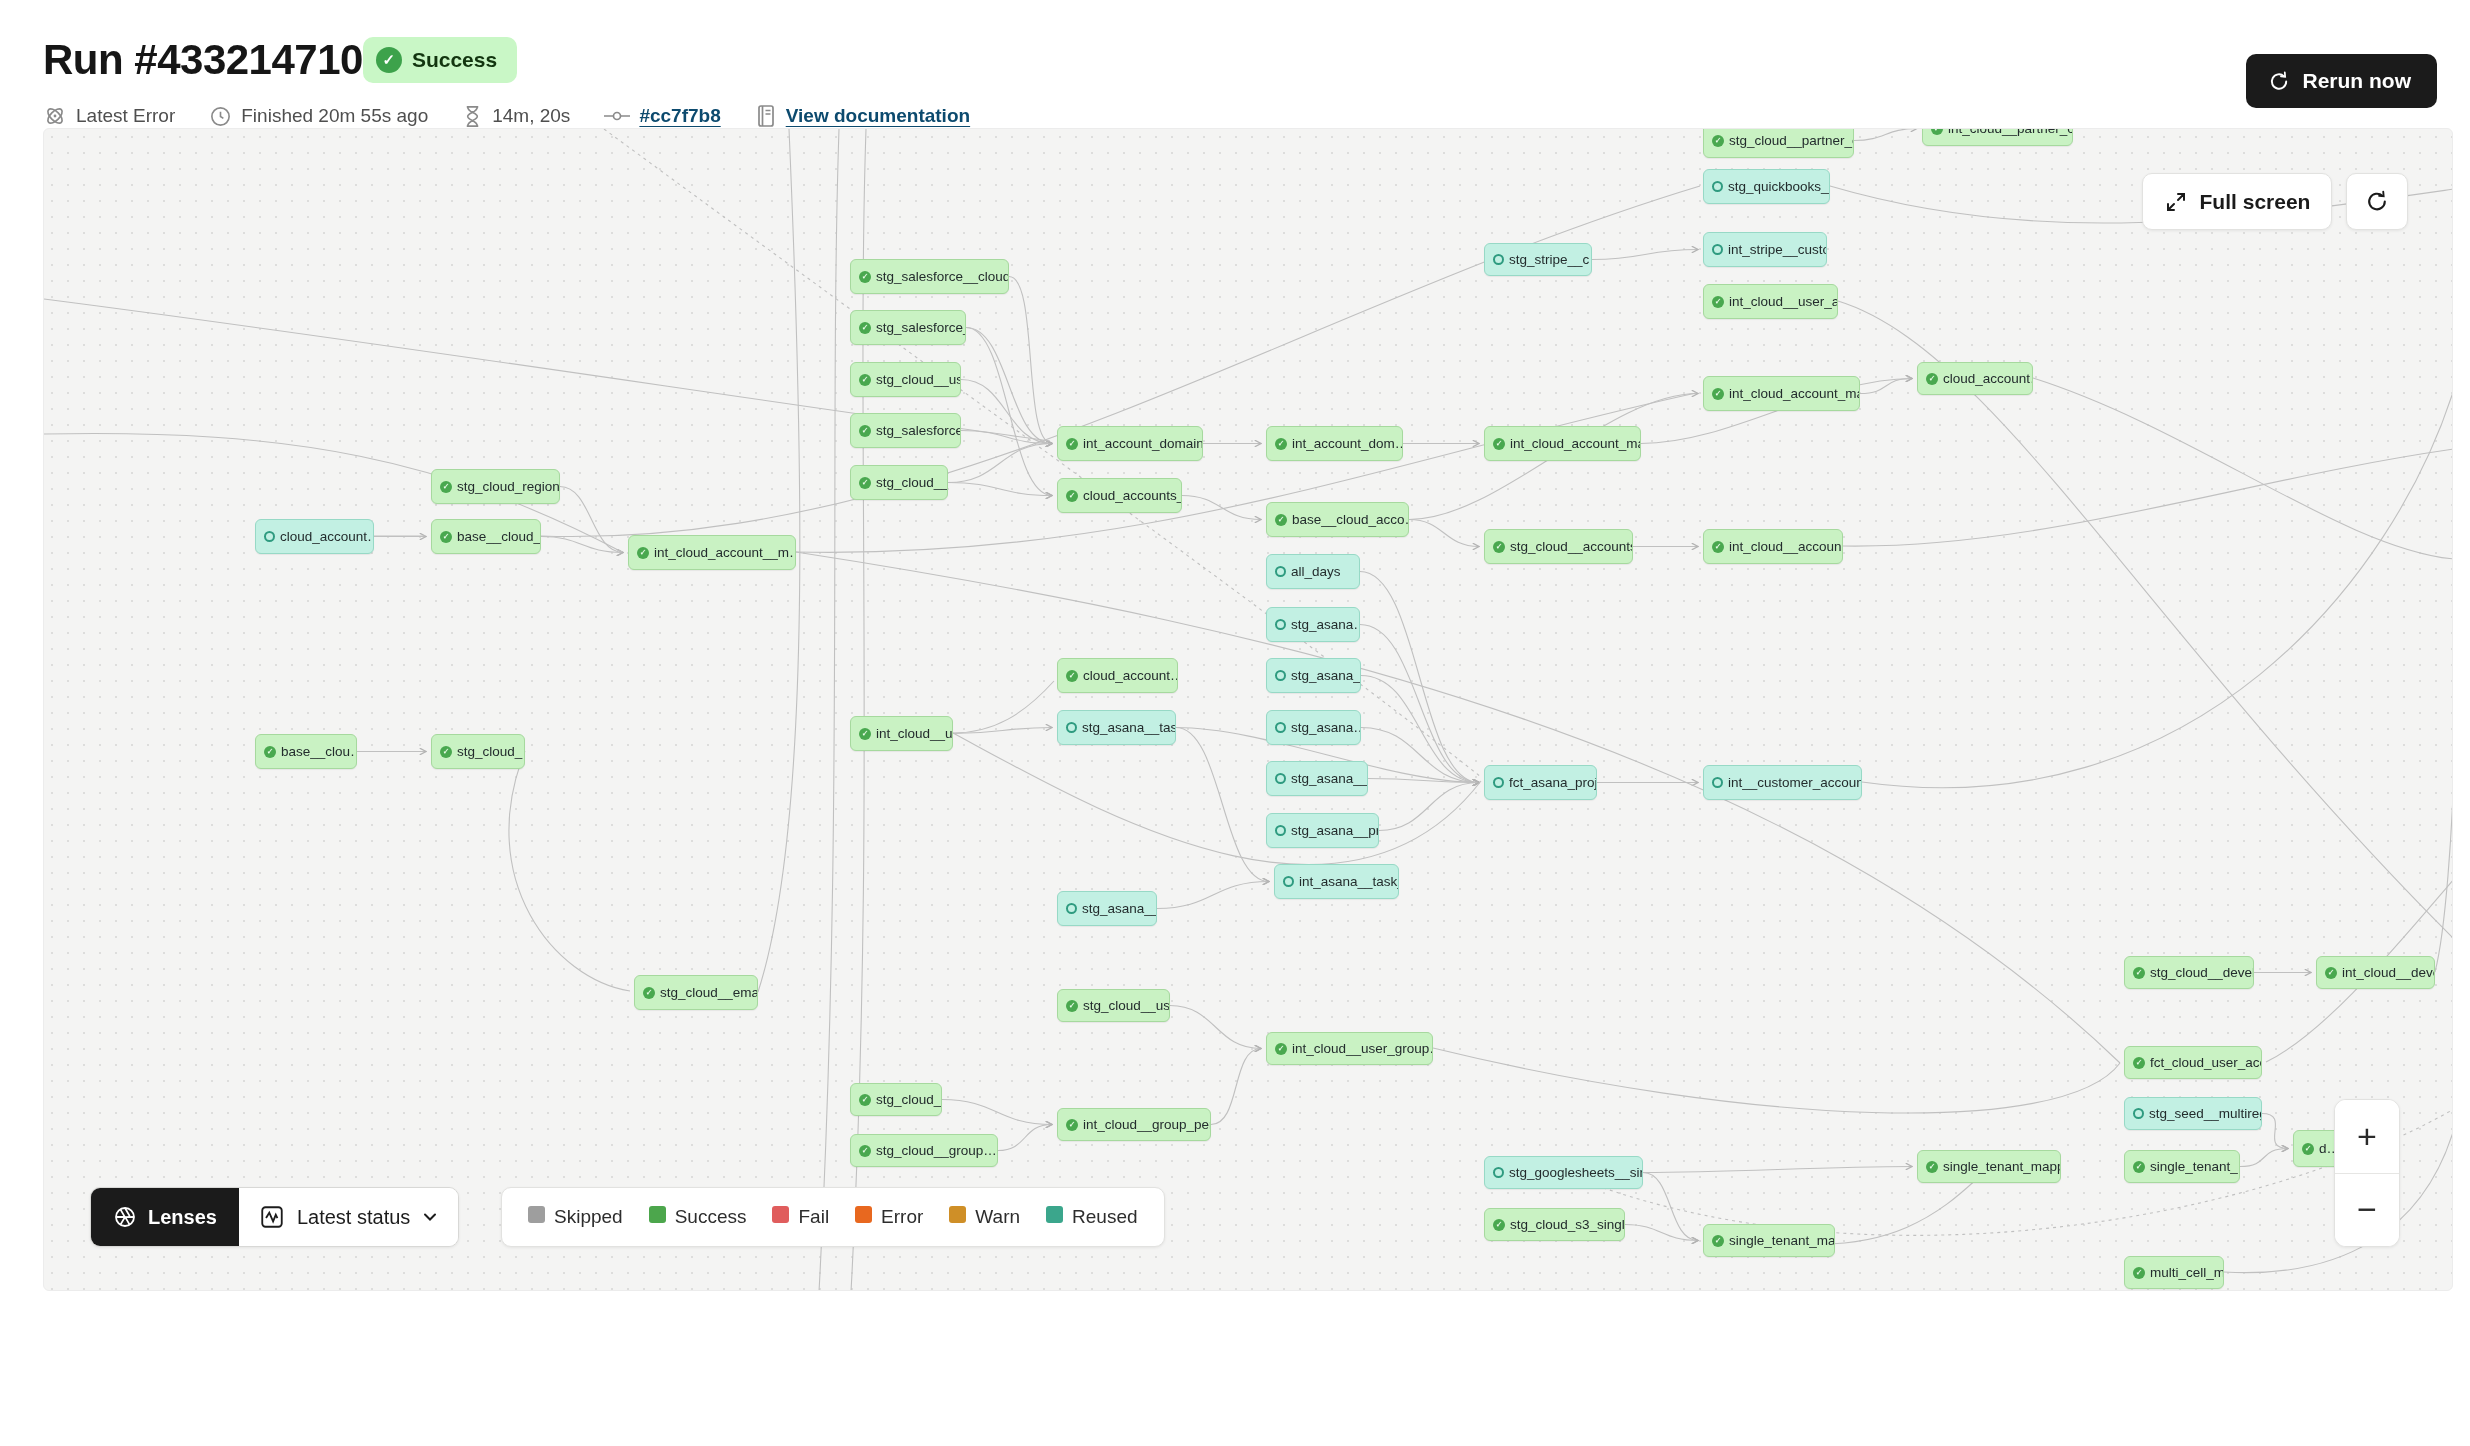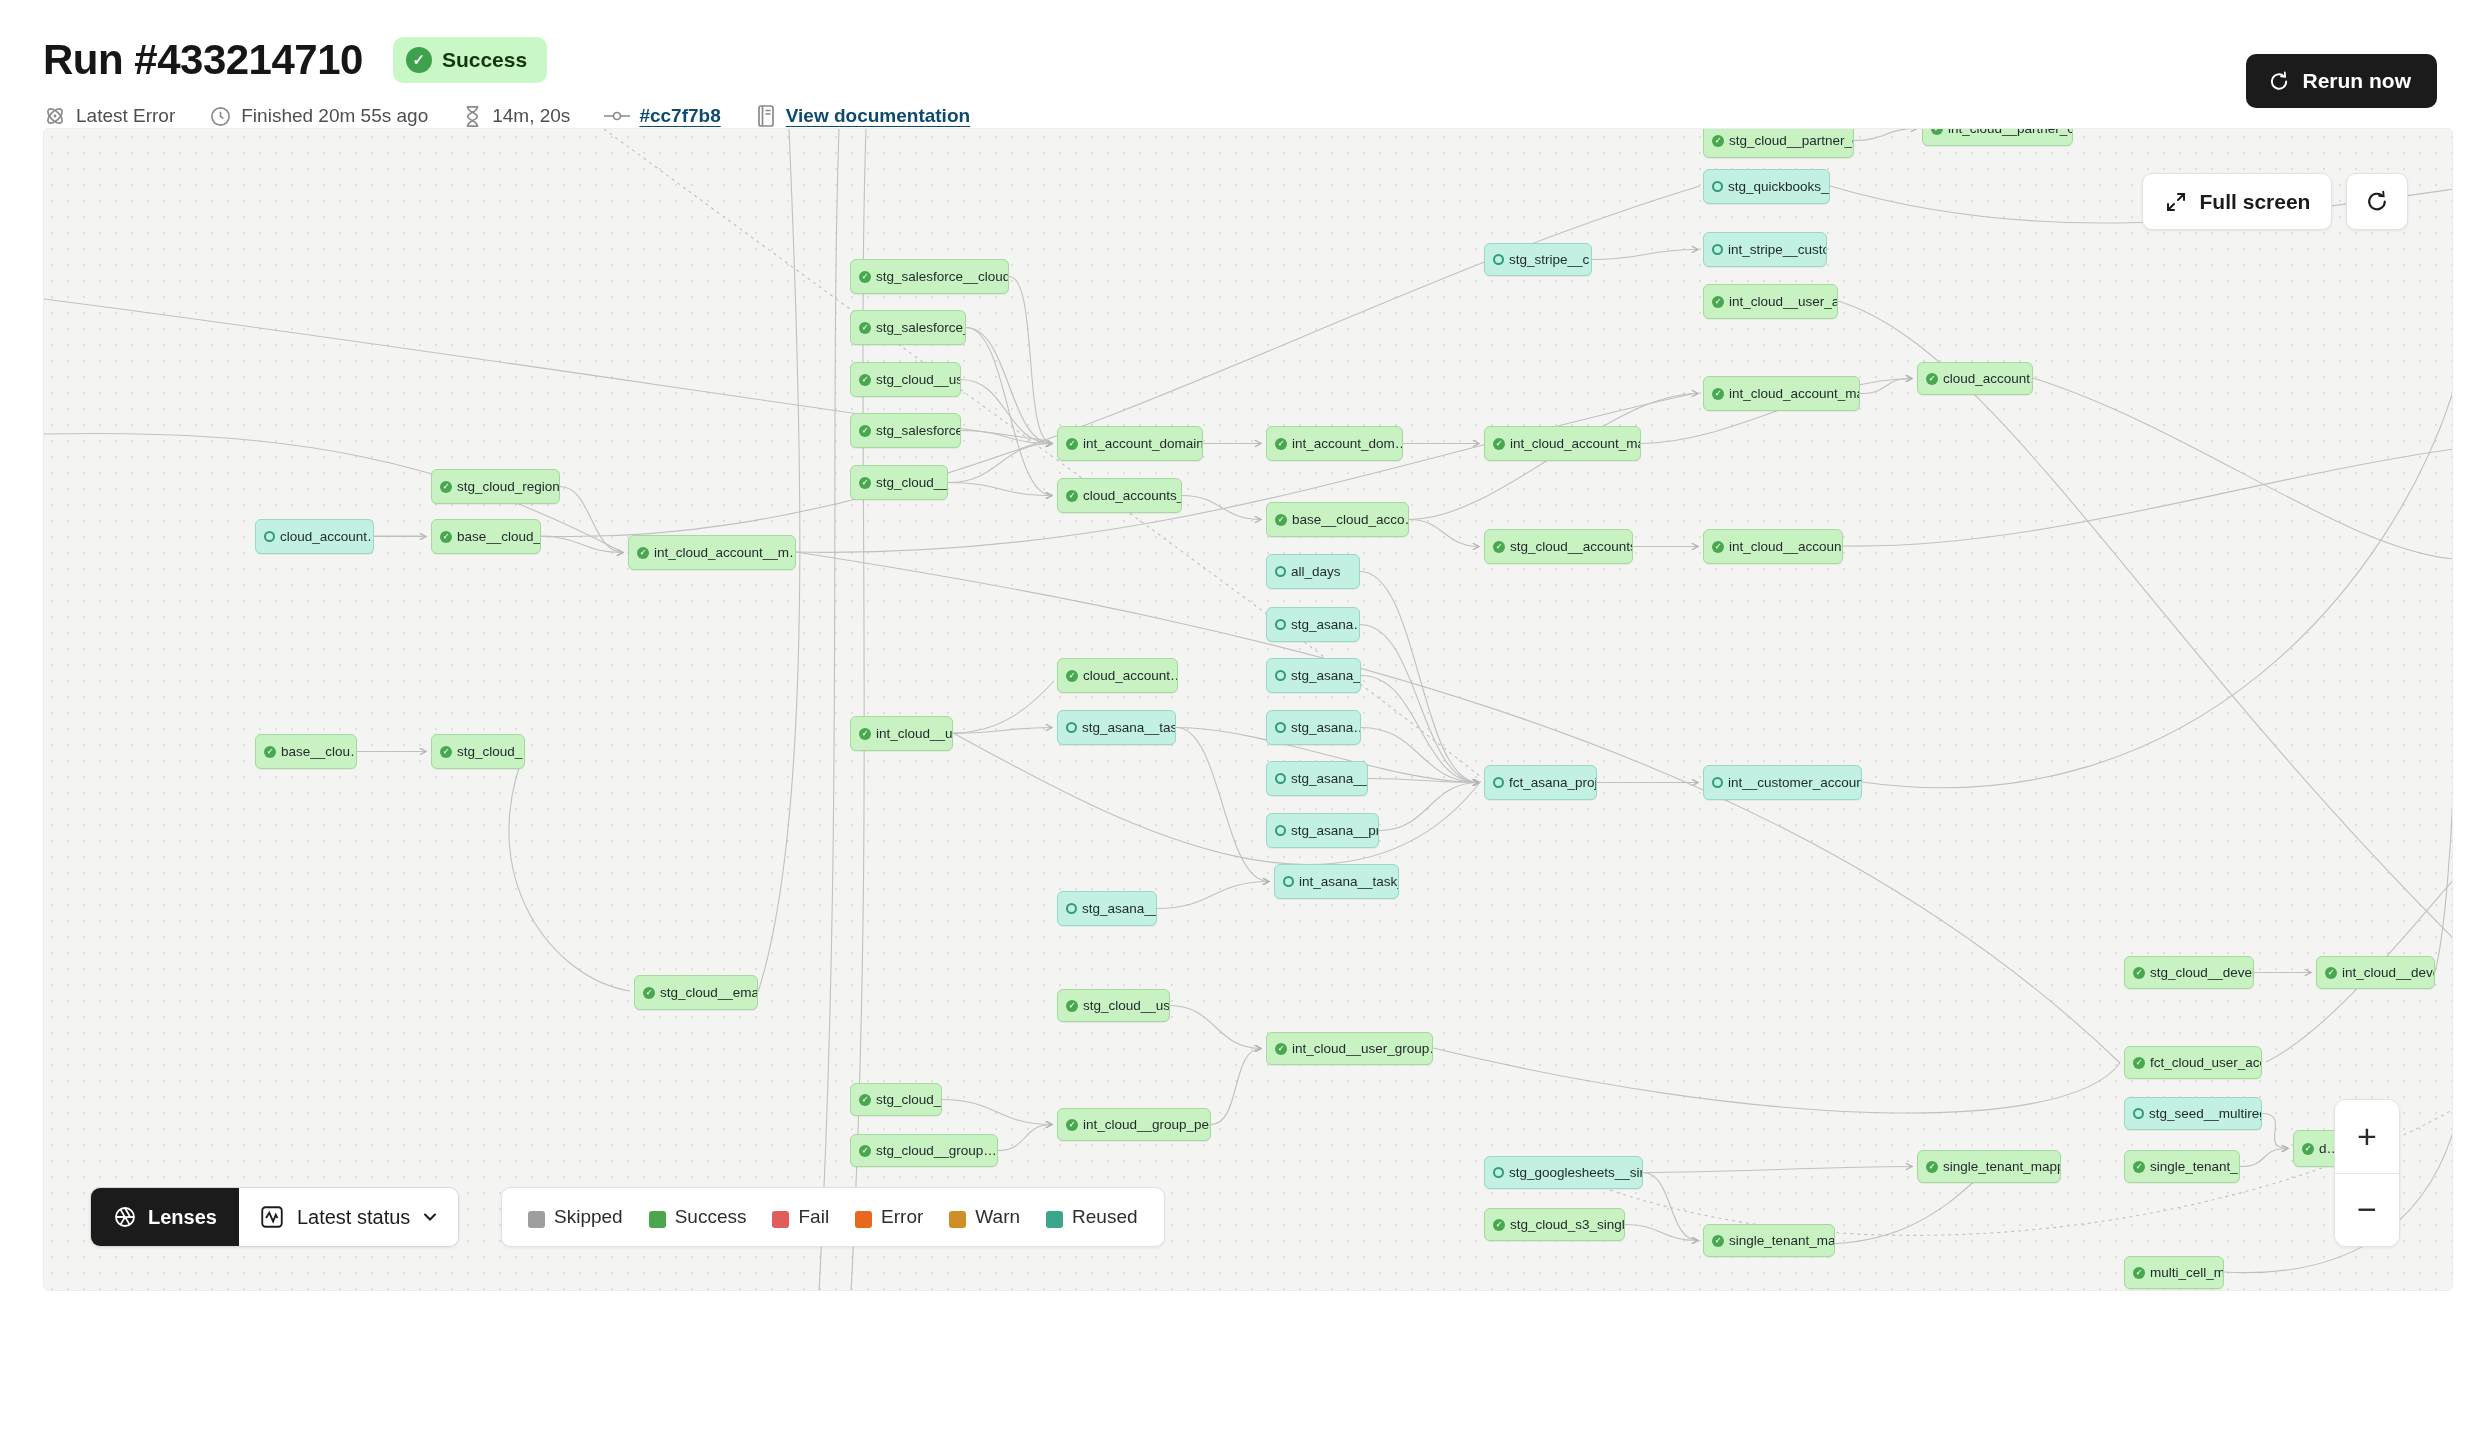--- a/index.html
+++ b/index.html
@@ -1,20 +1,20 @@
 <!DOCTYPE html>
 <html><head>
 <meta charset="utf-8">
 <style>
   * { margin:0; padding:0; box-sizing:border-box; }
   html,body { width:2470px; height:1446px; background:#ffffff; font-family:"Liberation Sans",sans-serif; overflow:hidden; }
 
   
   .header { position:relative; padding:36px 33px 0 43px; }
-  .title-row { display:flex; align-items:center; gap:30px; }
+  .title-row { display:flex; align-items:center; }
   .page-title { font-size:42px; font-weight:700; color:#161616; letter-spacing:-0.5px; }
   .badge { display:inline-flex; align-items:center; gap:10px; background:#c9f7c6; border-radius:10px; padding:10px 20px 10px 13px; font-size:21px; font-weight:700; color:#12350f; }
   .badge .check { width:26px; height:26px; border-radius:50%; background:#3da24b; color:#fff; display:flex; align-items:center; justify-content:center; font-size:15px; font-weight:700; }
   .meta-row { display:flex; align-items:center; gap:34px; margin-top:20px; }
   .meta-item { display:flex; align-items:center; gap:9px; font-size:19px; color:#4f4f4f; }
   .meta-item svg { display:block; }
   .meta-link { color:#0c4a6e; font-weight:700; text-decoration:underline; text-underline-offset:4px; cursor:pointer; }
   .tabs-row { display:flex; align-items:flex-end; gap:44px; margin-top:30px; }
   .tab { font-size:19px; color:#424242; padding-bottom:16px; cursor:pointer; }
   .tab.active { color:#121212; font-weight:700; border-bottom:3px solid #1b1b1b; }
@@ -40,21 +40,21 @@
   .refresh-btn { left:2302px; top:44px; width:62px; height:57px; }
   .zoom-ctl { position:absolute; left:2290px; top:970px; width:66px; height:148px; background:#fff; border:1px solid #e2e2e0; border-radius:12px; box-shadow:0 1px 3px rgba(0,0,0,0.07); display:flex; flex-direction:column; overflow:hidden; }
   .zoom-btn { flex:1; display:flex; align-items:center; justify-content:center; font-size:34px; font-weight:400; color:#2a2a2a; cursor:pointer; background:#fff; border:none; }
   .zoom-btn:first-child { border-bottom:1px solid #e6e6e4; }
 
   
   .lens-bar { position:absolute; left:46px; top:1058px; display:flex; height:60px; border-radius:10px; overflow:hidden; border:1px solid #d8d8d6; box-shadow:0 1px 3px rgba(0,0,0,0.07); }
   .lenses-btn { display:flex; align-items:center; gap:11px; background:#1b1b1b; color:#fff; font-size:20px; font-weight:700; padding:0 22px; cursor:pointer; }
   .lens-select { display:flex; align-items:center; gap:12px; background:#fff; color:#1c1c1c; font-size:20px; font-weight:500; padding:0 20px; cursor:pointer; }
   .legend-box { position:absolute; left:457px; top:1058px; height:60px; background:#fff; border:1px solid #e2e2e0; border-radius:10px; box-shadow:0 1px 3px rgba(0,0,0,0.07); display:flex; align-items:center; gap:26px; padding:0 26px; }
-  .legend-item { display:flex; align-items:flex-end; gap:9px; font-size:19px; color:#2d2d2d; }
+  .legend-item { display:flex; align-items:flex-start; gap:9px; font-size:19px; color:#2d2d2d; }
   .legend-item .sw { width:17px; height:17px; border-radius:3px; }
 </style>
 </head>
 <body>
 
 <div class="header">
   <div class="title-row">
     <div class="page-title">Run #433214710</div>
     <div class="badge">
       <span class="check">✓</span>

